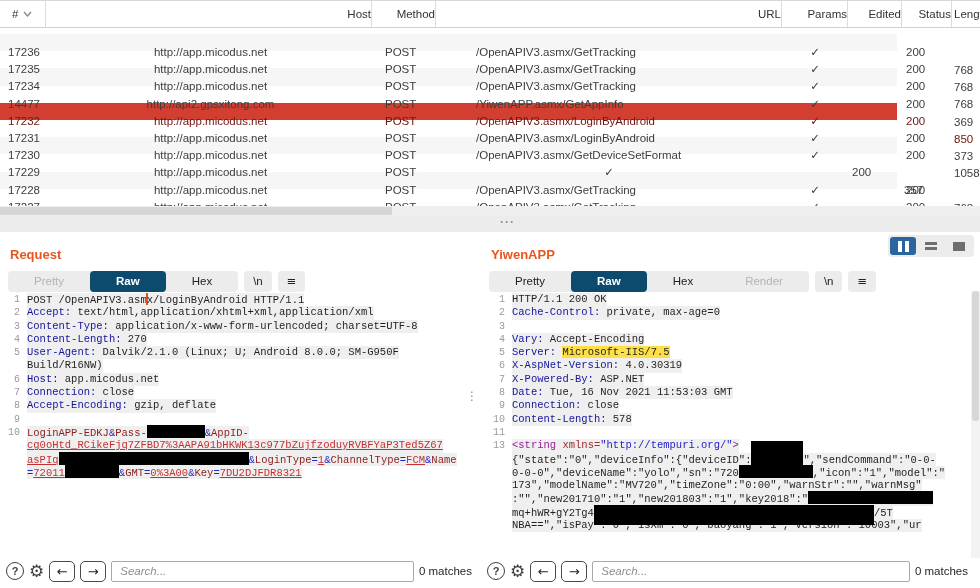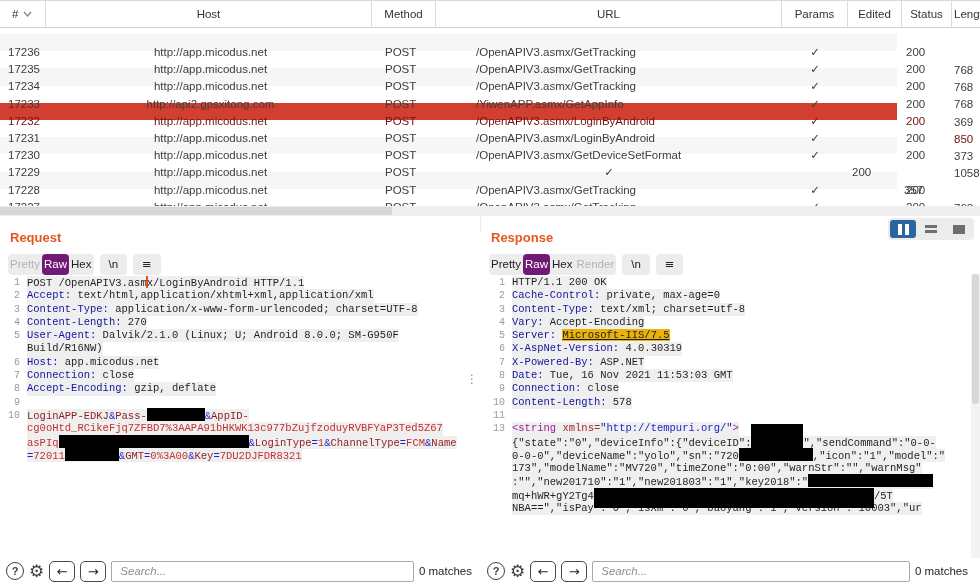--- a/index.html
+++ b/index.html
@@ -4,21 +4,21 @@
 <style>
   * { margin:0; padding:0; box-sizing:border-box; }
   html,body { width:980px; height:588px; overflow:hidden; background:#fff;
               font-family:"Liberation Sans", sans-serif; position:relative; }
 
   
   .grid8 { display:grid; grid-template-columns:46px 326px 64px 346px 66px 54px 50px 28px; }
   .hist-header { position:absolute; top:0; left:0; width:980px; height:28px;
                  border-top:1px solid #d8d8d8; border-bottom:1px solid #cfcfcf;
                  background:#fff; font-size:11.5px; color:#333; }
-  .hcell { height:100%; display:flex; align-items:center; justify-content:center;
+  .hcell { height:100%; display:flex; align-items:center; justify-content:flex-end;
            border-right:1px solid #dcdcdc; white-space:nowrap; overflow:hidden; }
   .hcell.num { justify-content:flex-start; padding-left:12px; gap:5px; }
   .hcell.length { justify-content:flex-start; padding-left:2px; border-right:none; }
   .chev { width:9px; height:6px; }
 
   .hist-rows { position:absolute; top:28px; left:0; width:897px; }
   .trow { height:17.2px; font-size:11.5px; color:#3d3d3d; align-items:center; }
   .trow.stripe { background:#f6f6f6; }
   .trow.sel { background:#d23f31; color:#6d140c; }
   .trow.partial { height:6px; overflow:hidden; }
@@ -31,46 +31,46 @@
   .cell.params { text-align:center; }
   .cell.status { padding-left:4px; }
   .cell.length { padding-left:2px;margin-top:36px; }
 
   .hscroll { position:absolute; top:206px; left:0; width:980px; height:10px; background:#efefef; }
   .hthumb { position:absolute; top:1px; left:0; width:392px; height:8px; background:#d6d6d6; }
   .split-band { position:absolute; top:216px; left:0; width:980px; height:16px; background:#ececec; }
   .hdots { position:absolute; left:500px; top:-1px; color:#909090; font-size:12px; font-weight:bold; letter-spacing:1px; }
 
   
-  .panel { position:absolute; top:216px; bottom:0; background:#fff; overflow:hidden; }
+  .panel { position:absolute; top:233px; bottom:0; background:#fff; overflow:hidden; }
   #req-panel  { left:0; width:480px; }
   #resp-panel { left:481px; width:499px; }
   .panel-title { margin:14px 0 0 10px; font-size:13px; font-weight:bold; color:#e5571f; }
   .tabs-row { margin:8px 0 0 8px; display:flex; gap:6px; align-items:center; height:22px; }
   .tab-group { display:inline-flex; background:#ececec; border-radius:4px; }
-  .tab { padding:3px 2px; font-size:11.5px; color:#222; border-radius:4px; line-height:15px; }
-  .tab.selected { background:#701a75; color:#fff; }
+  .tab { padding:3px 26px; font-size:11.5px; color:#222; border-radius:4px; line-height:15px; }
+  .tab.selected { background:#0c4a6e; color:#fff;font-weight:bold; }
   .tab.disabled { color:#b3b3b3; }
   .btn-sq { background:#ececec; border-radius:4px; padding:3px 9px; font-size:11.5px; color:#222; line-height:15px; }
 
   .code { position:absolute; top:60px; left:0; right:2px; bottom:32px; overflow:hidden;
           font-family:"Liberation Mono", monospace; font-size:10.5px; }
   .code-line { display:flex; height:13.3px; line-height:13.3px; white-space:pre; }
   .lnum { width:20px; flex:none; text-align:right; color:#9a9a9a; margin-right:7px; font-size:10px; }
   .lwrap { background:#efefef; height:13.3px; }
   .lwrap.empty { background:transparent; }
   .sg-p  { color:#1f1f1f; }
   .sg-hn { color:#14149b; }
   .sg-mb { color:#8b1c1c;margin-top:40px; }
   .sg-sep{ color:#2323c8; }
-  .sg-val{ color:#c43131; }
+  .sg-val{ color:#c43131;text-decoration:underline; }
   .sg-xt { color:#9b1f9b; }
   .sg-xa { color:#a02c2c; }
   .sg-xs { color:#2323c8; }
-  .sg-hl { background:#eab308; color:#1f1f1f;text-decoration:underline; }
+  .sg-hl { background:#fde047; color:#1f1f1f; }
   .sg-caret { display:inline-block; width:2px; height:12px; background:#e8501f; vertical-align:-2px; margin:0 -1px; }
   .sg-red { display:inline-block; height:11px; vertical-align:-1px; position:relative; }
   .sg-red::after { content:""; position:absolute; left:0; right:0; top:-1px; height:13px; background:#000; }
   .sg-red.up::after   { top:-12px; height:25px; }
   .sg-red.down::after { top:-1px; height:20px; }
 
   .panel-foot { position:absolute; left:6px; right:8px; bottom:5px; height:24px;
                 display:flex; align-items:center; gap:5px; font-size:11.5px; }
   .glyph { font-family:"DejaVu Sans", sans-serif; }
   .icon-help { width:18px; height:18px; flex:none; border-radius:50%; border:1.5px solid #3f3f3f;
@@ -161,21 +161,21 @@
       <div class="cell num">17234</div>
       <div class="cell host">http://app.micodus.net</div>
       <div class="cell method">POST</div>
       <div class="cell url">/OpenAPIV3.asmx/GetTracking</div>
       <div class="cell params">✓</div>
       <div class="cell edited"></div>
       <div class="cell status">200</div>
       <div class="cell length">768</div>
     </div>
     <div class="trow grid8">
-      <div class="cell num">17233</div>
+      <div class="cell num">14477</div>
       <div class="cell host">http://api2.gpsxitong.com</div>
       <div class="cell method">POST</div>
       <div class="cell url">/YiwenAPP.asmx/GetAppInfo</div>
       <div class="cell params">✓</div>
       <div class="cell edited"></div>
       <div class="cell status">200</div>
       <div class="cell length">369</div>
     </div>
     <div class="trow grid8 sel">
       <div class="cell num">17232</div>
@@ -291,35 +291,35 @@
         <span class="vbar"></span>
       </div>
     <div class="vbtn stack">
         <span class="hbar"></span>
         <span class="hbar"></span>
       </div>
     <div class="vbtn">
         <span class="sq"></span>
       </div>
   </div>
-  <div class="panel-title">Response</div>
+  <div class="panel-title">YiwenAPP</div>
   <div class="tabs-row">
     <div class="tab-group">
         <div class="tab">Pretty</div>
         <div class="tab selected">Raw</div>
         <div class="tab">Hex</div>
         <div class="tab disabled">Render</div>
       </div>
     <div class="btn-sq">\n</div>
     <div class="btn-sq glyph">≡</div>
   </div>
   <div class="code" style="left:4px;">
       <div class="code-line"><span class="lnum">1</span><span class="lwrap"><span class="sg-p">HTTP/1.1 200 OK</span></span></div>
       <div class="code-line"><span class="lnum">2</span><span class="lwrap"><span class="sg-hn">Cache-Control:</span><span class="sg-p"> private, max-age=0</span></span></div>
-      <div class="code-line"><span class="lnum">3</span><span class="lwrap"><span class="sg-hn">Content-Type:</span><span class="sg-p"> text/xml; charset=utf-8</span></span></div>
+      <div class="code-line"><span class="lnum">3</span></div>
       <div class="code-line"><span class="lnum">4</span><span class="lwrap"><span class="sg-hn">Vary:</span><span class="sg-p"> Accept-Encoding</span></span></div>
       <div class="code-line"><span class="lnum">5</span><span class="lwrap"><span class="sg-hn">Server:</span><span class="sg-p"> </span><span class="sg-hl">Microsoft-IIS/7.5</span></span></div>
       <div class="code-line"><span class="lnum">6</span><span class="lwrap"><span class="sg-hn">X-AspNet-Version:</span><span class="sg-p"> 4.0.30319</span></span></div>
       <div class="code-line"><span class="lnum">7</span><span class="lwrap"><span class="sg-hn">X-Powered-By:</span><span class="sg-p"> ASP.NET</span></span></div>
       <div class="code-line"><span class="lnum">8</span><span class="lwrap"><span class="sg-hn">Date:</span><span class="sg-p"> Tue, 16 Nov 2021 11:53:03 GMT</span></span></div>
       <div class="code-line"><span class="lnum">9</span><span class="lwrap"><span class="sg-hn">Connection:</span><span class="sg-p"> close</span></span></div>
       <div class="code-line"><span class="lnum">10</span><span class="lwrap"><span class="sg-hn">Content-Length:</span><span class="sg-p"> 578</span></span></div>
       <div class="code-line"><span class="lnum">11</span><span class="lwrap empty"></span></div>
       <div class="code-line"><span class="lnum">13</span><span class="lwrap"><span class="sg-xt">&lt;string </span><span class="sg-xa">xmlns=</span><span class="sg-xs">"http://tempuri.org/"</span><span class="sg-xt">&gt;</span></span></div>
       <div class="code-line"><span class="lnum"></span><span class="lwrap"><span class="sg-p">{"state":"0","deviceInfo":{"deviceID":</span><span class="sg-red up" style="width: 52px;"></span><span class="sg-p">","sendCommand":"0-0-</span></span></div>

